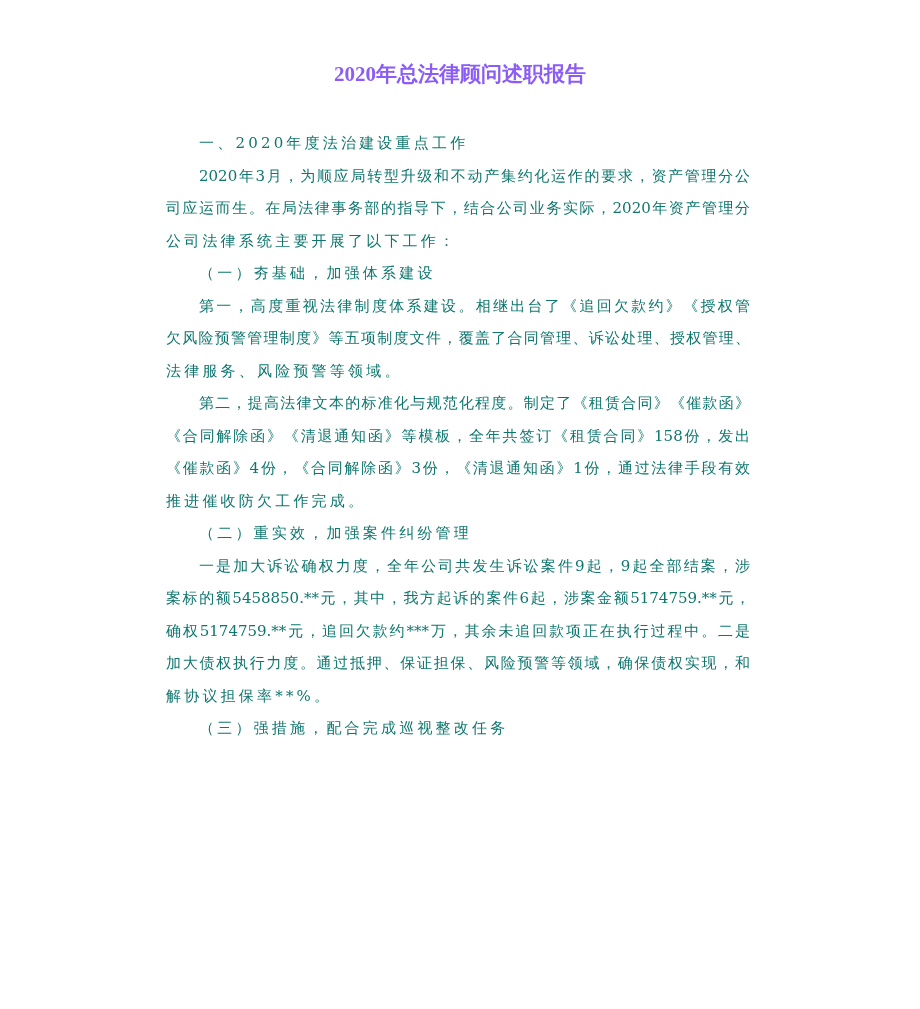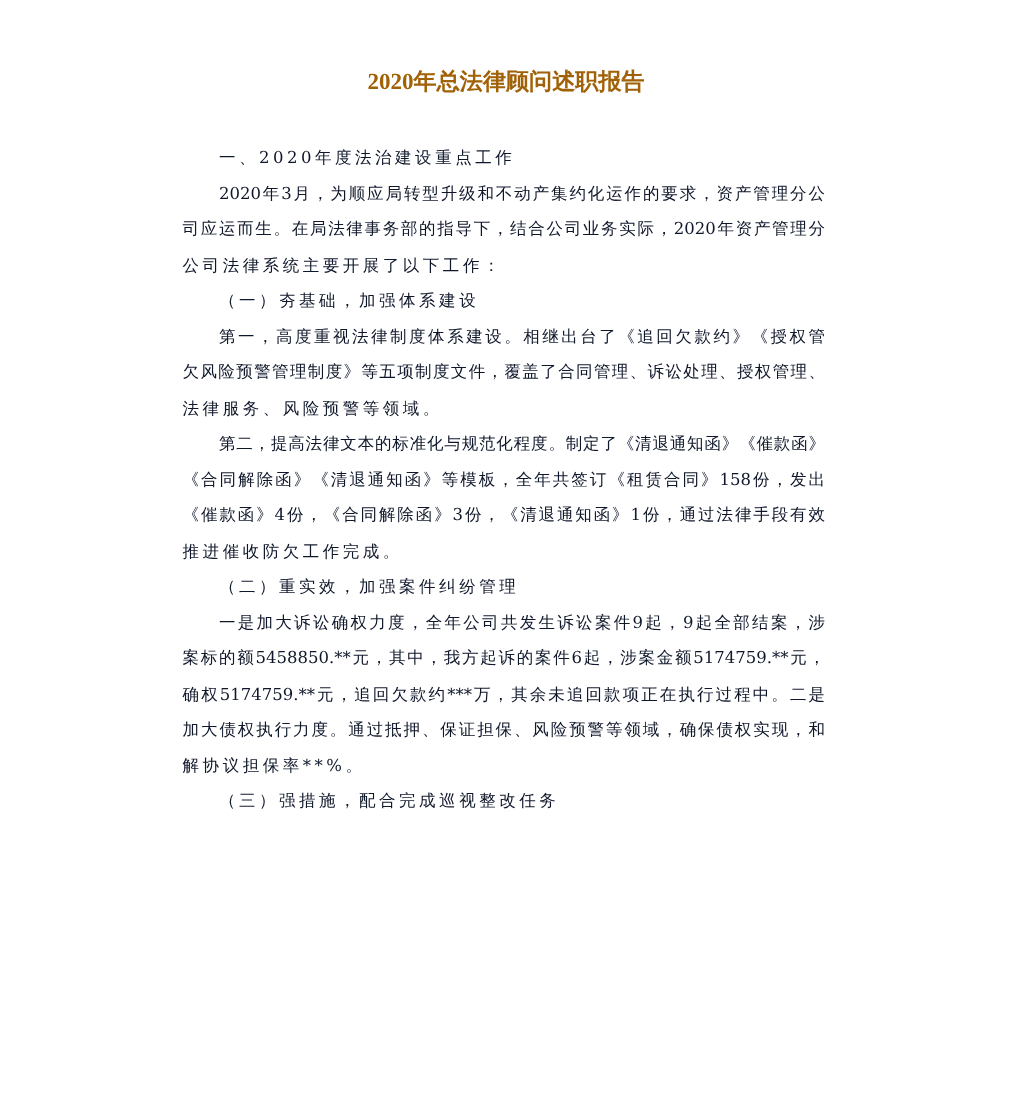--- a/index.html
+++ b/index.html
@@ -25,37 +25,37 @@
     .title {
       position: absolute;
       top: 58px;
       left: 0;
       width: 920px;
       text-align: center;
       font-family: "Liberation Serif", "DejaVu Serif", serif;
       font-weight: bold;
       font-size: 21px;
       line-height: 32px;
-      color: #a16207;
+      color: #8b5cf6;
       letter-spacing: 0px;
     }
     .body-text {
       position: absolute;
       left: 166px;
       top: 127px;
       width: 590px;
     }
     .line {
       display: block;
       height: 32.5px;
       line-height: 32.5px;
       font-size: 15px;
       white-space: nowrap;
       letter-spacing: 3.2px;
-      color: #0f172a;
+      color: #0f766e;
     }
     .line.indent { padding-left: 33px; }
     .line.heading { padding-left: 33px; }
     .line.justify {
       text-align: justify;
       text-align-last: justify;
       width: 584px;
       letter-spacing: 0;
     }
     .line.indent.justify { width: 551px; }
@@ -68,21 +68,21 @@
 
   <div class="body-text">
     <span class="line heading">一、2020年度法治建设重点工作</span>
     <span class="line indent justify">2020年3月，为顺应局转型升级和不动产集约化运作的要求，资产管理分公</span>
     <span class="line justify">司应运而生。在局法律事务部的指导下，结合公司业务实际，2020年资产管理分</span>
     <span class="line">公司法律系统主要开展了以下工作：</span>
     <span class="line heading">（一）夯基础，加强体系建设</span>
     <span class="line indent justify">第一，高度重视法律制度体系建设。相继出台了《追回欠款约》《授权管</span>
     <span class="line justify">欠风险预警管理制度》等五项制度文件，覆盖了合同管理、诉讼处理、授权管理、</span>
     <span class="line">法律服务、风险预警等领域。</span>
-    <span class="line indent justify">第二，提高法律文本的标准化与规范化程度。制定了《清退通知函》《催款函》</span>
+    <span class="line indent justify">第二，提高法律文本的标准化与规范化程度。制定了《租赁合同》《催款函》</span>
     <span class="line justify">《合同解除函》《清退通知函》等模板，全年共签订《租赁合同》158份，发出</span>
     <span class="line justify">《催款函》4份，《合同解除函》3份，《清退通知函》1份，通过法律手段有效</span>
     <span class="line">推进催收防欠工作完成。</span>
     <span class="line heading">（二）重实效，加强案件纠纷管理</span>
     <span class="line indent justify">一是加大诉讼确权力度，全年公司共发生诉讼案件9起，9起全部结案，涉</span>
     <span class="line justify">案标的额5458850.**元，其中，我方起诉的案件6起，涉案金额5174759.**元，</span>
     <span class="line justify">确权5174759.**元，追回欠款约***万，其余未追回款项正在执行过程中。二是</span>
     <span class="line justify">加大债权执行力度。通过抵押、保证担保、风险预警等领域，确保债权实现，和</span>
     <span class="line">解协议担保率**%。</span>
     <span class="line heading">（三）强措施，配合完成巡视整改任务</span>

